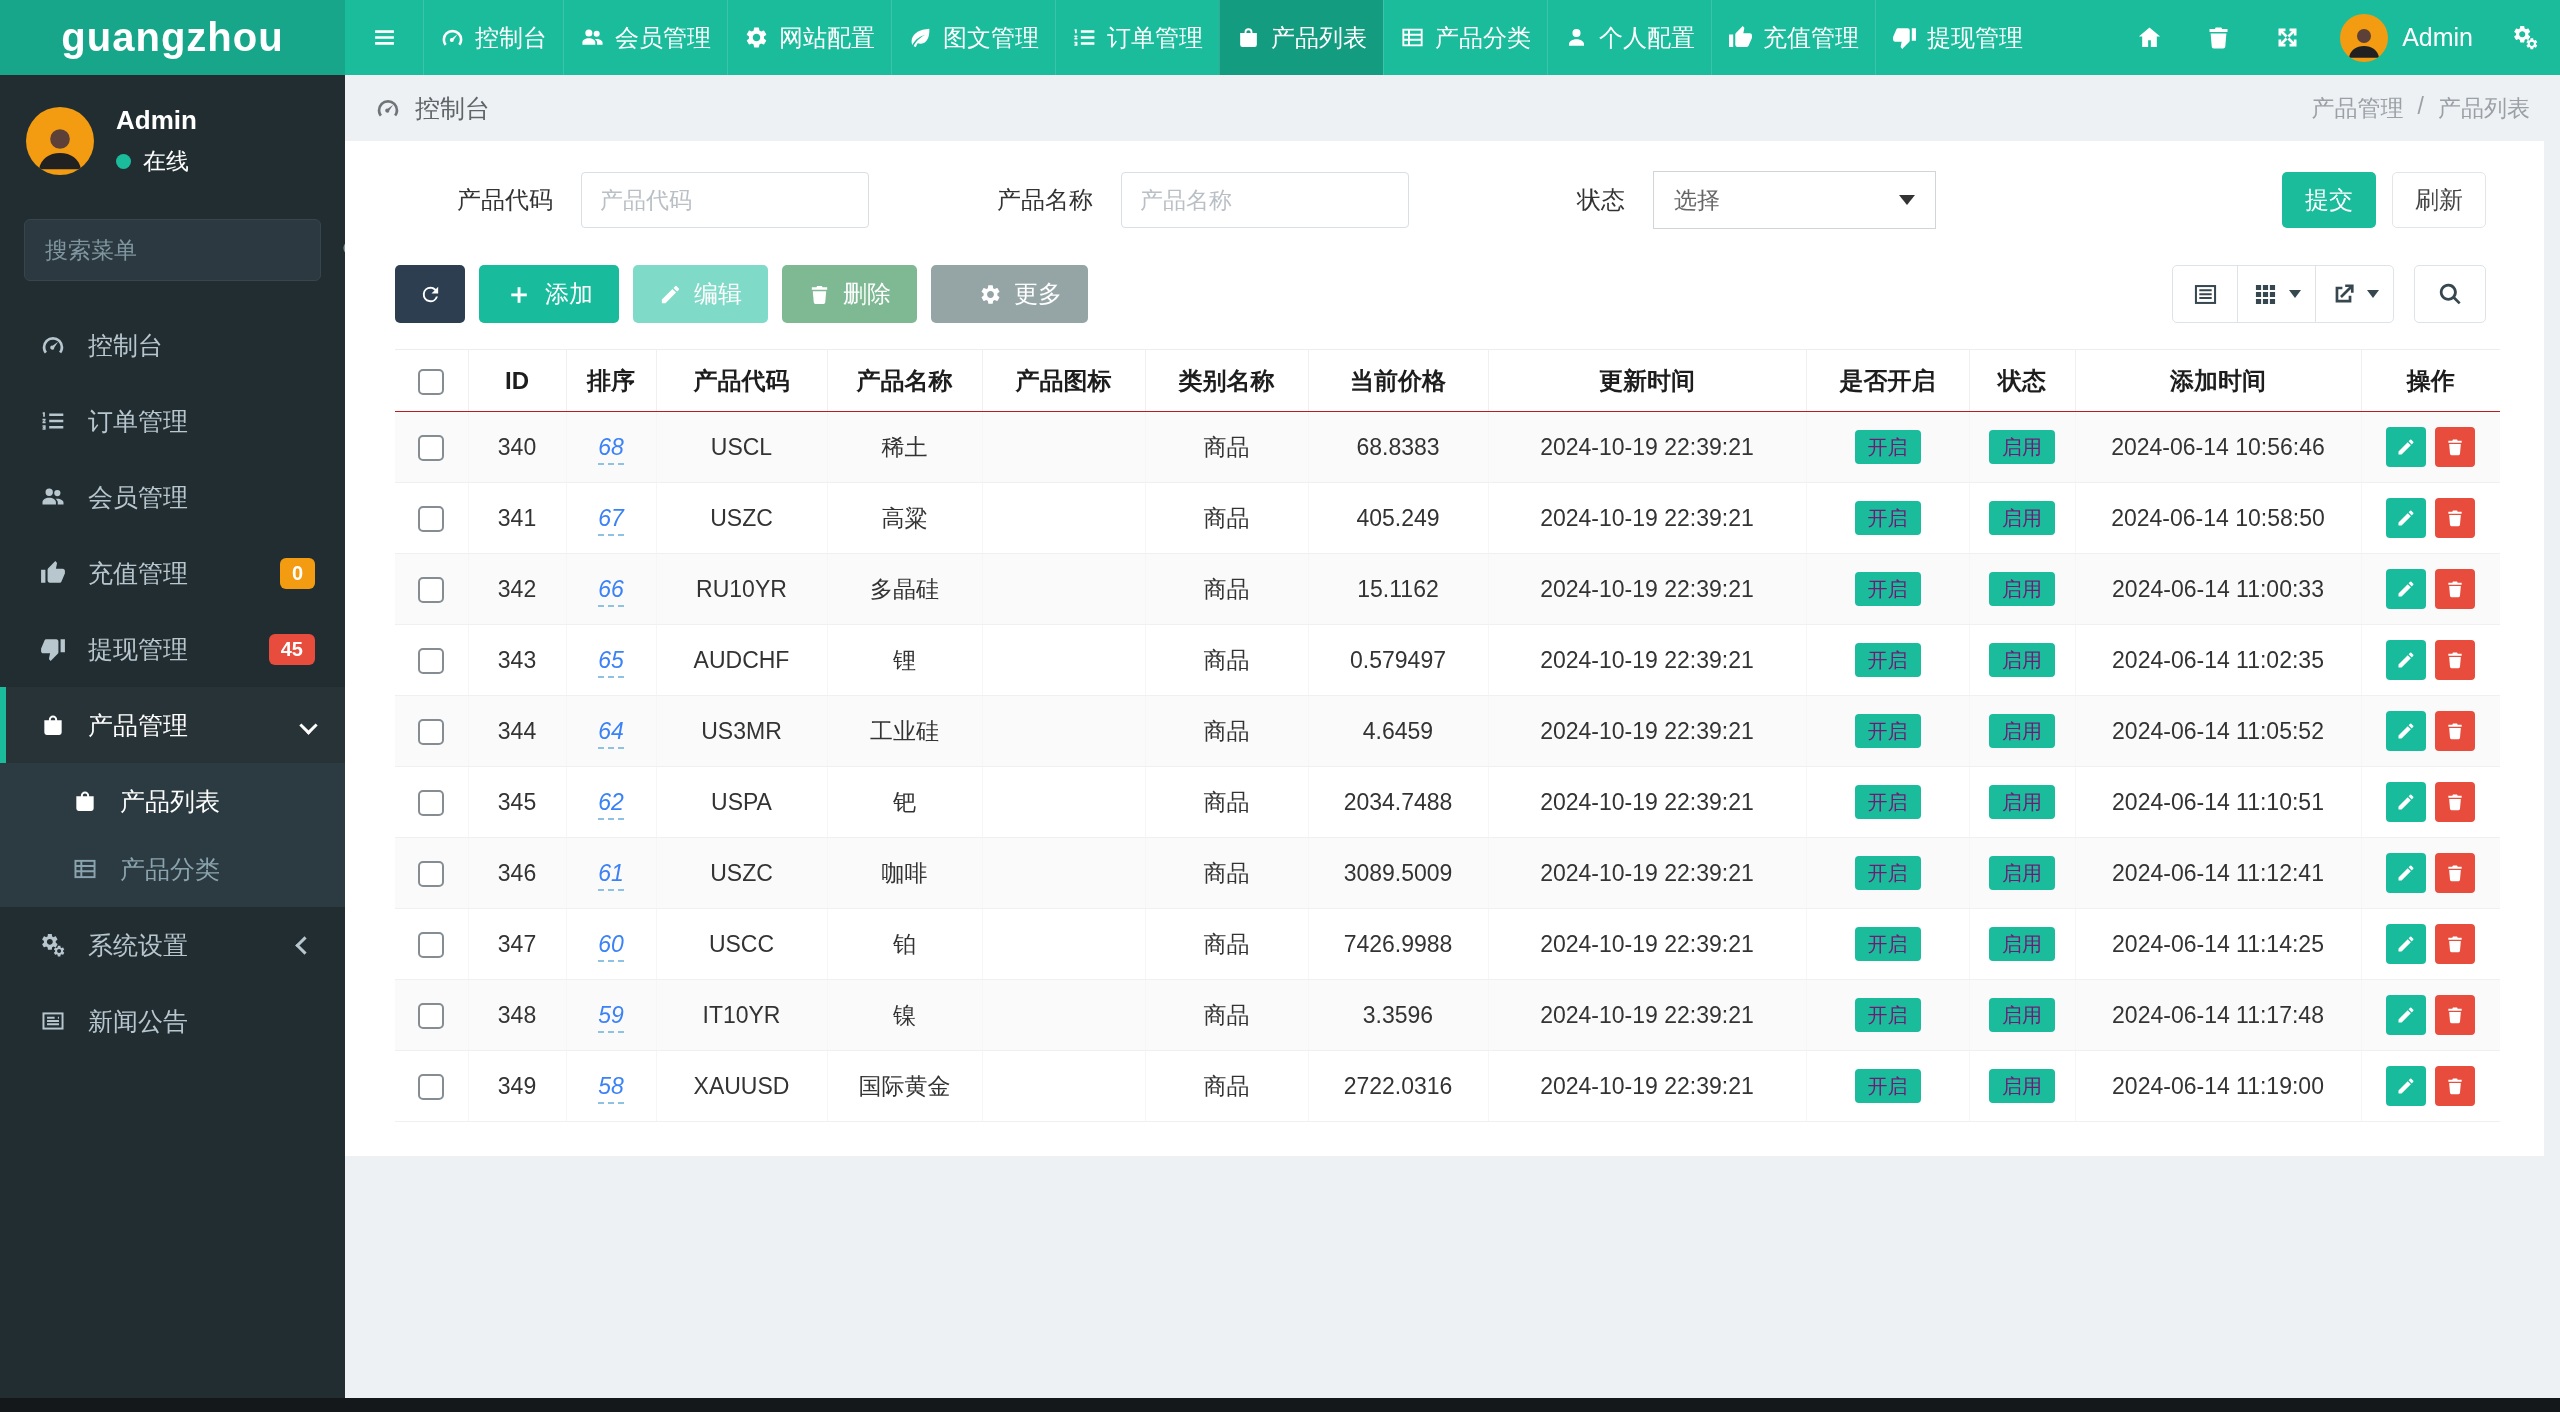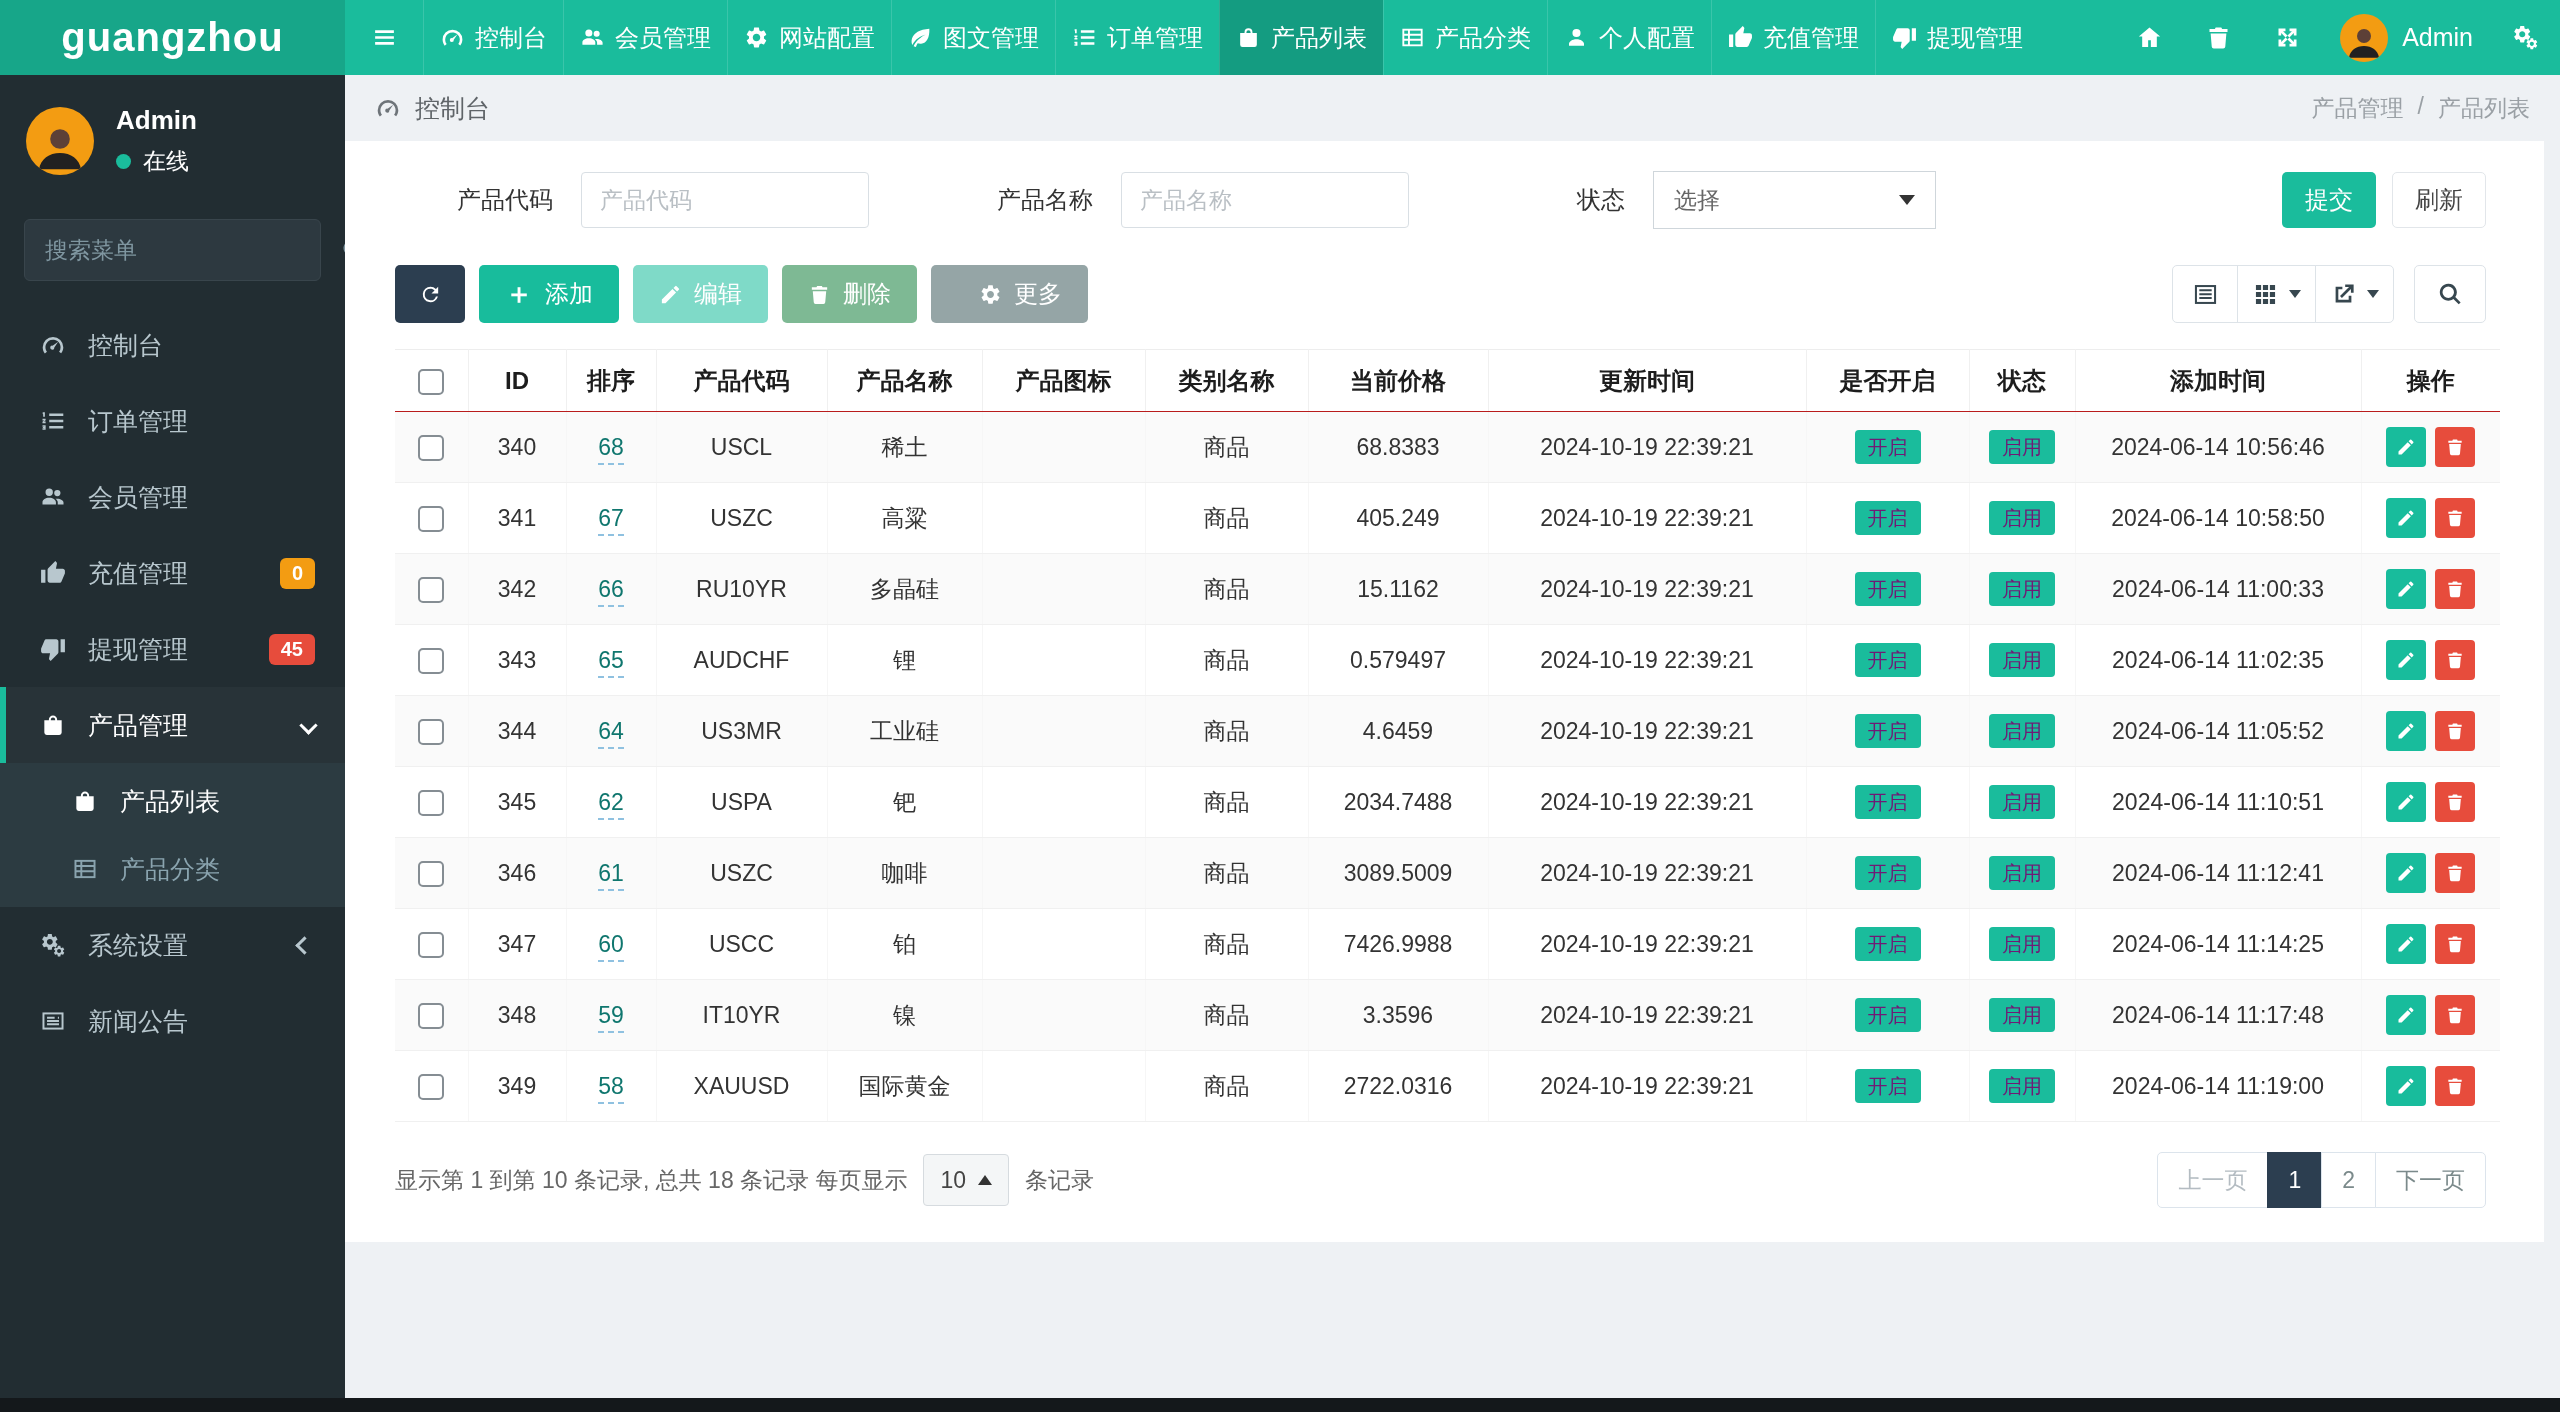--- a/index.html
+++ b/index.html
@@ -123,21 +123,21 @@
   thead th { font-size:24px; font-weight:bold; color:#1d1d1d; height:62px; text-align:center;
              border-top:1px solid #ededed; border-bottom:1px solid #b91c1c; border-right:1px solid #f0f0f0;
              cursor:pointer; }
   thead th:last-child { border-right:none; }
   tbody td { font-size:23px; color:#333; height:71px; text-align:center;
              border-bottom:1px solid #f0f0f0; border-right:1px solid #f6f6f6; overflow:hidden; white-space:nowrap; }
   tbody td:last-child { border-right:none; }
   tbody tr:nth-child(odd) { background:#fafafa; }
   input[type="checkbox"] { appearance:none; -webkit-appearance:none; width:26px; height:26px; border:2px solid #858d93;
              border-radius:5px; background:#fff; cursor:pointer; vertical-align:middle; }
-  .sort-link { color:#0f766e; border-bottom:2px dashed #8fc1e0; padding-bottom:3px; cursor:pointer; }
+  .sort-link { color:#3b82f6; border-bottom:2px dashed #8fc1e0; padding-bottom:3px; cursor:pointer;font-style:italic; }
   .badge-pill { display:inline-block; background:#1abc9c; color:#701a75; font-size:20px; padding:7px 13px;
                 border-radius:4px; line-height:1; }
   .act-btn { width:40px; height:40px; border:none; border-radius:4px; color:#fff; display:inline-flex;
              align-items:center; justify-content:center; cursor:pointer; vertical-align:middle; }
   .act-btn svg { width:20px; height:20px; }
   .act-edit { background:#18bc9c; margin-right:9px; }
   .act-del { background:#e74c3c; }
 
   
   .pager-row { display:flex; align-items:center; margin-top:30px; font-size:23px; color:#666; }
@@ -786,32 +786,18 @@
                     </svg>
                   </button><button class="act-btn act-del">
                     <svg viewBox="0 0 24 24" fill="currentColor">
                       <path d="M9.5 3h5l.7 1.5H20V7H4V4.5h4.8zM5 8.5h14L18 20.2a1.8 1.8 0 0 1-1.8 1.6H7.8A1.8 1.8 0 0 1 6 20.2z"></path>
                     </svg>
                   </button></td>
               </tr>
             </tbody>
         </table>
 
-        <div class="pager-row">
-          <span>显示第 1 到第 10 条记录, 总共 18 条记录 每页显示</span>
-          <div class="size-select">
-            <span>10</span>
-            <span class="tri tri-up"></span>
-          </div>
-          <span>条记录</span>
-          <div class="pg-group" id="pg-group">
-              <button class="pg-btn first muted">上一页</button>
-              <button class="pg-btn active">1</button>
-              <button class="pg-btn">2</button>
-              <button class="pg-btn last">下一页</button>
-            </div>
-        </div>
       </section>
     </main>
   </div>
 
   <div class="footer-strip"></div>
 </div>
 
 </body></html>

